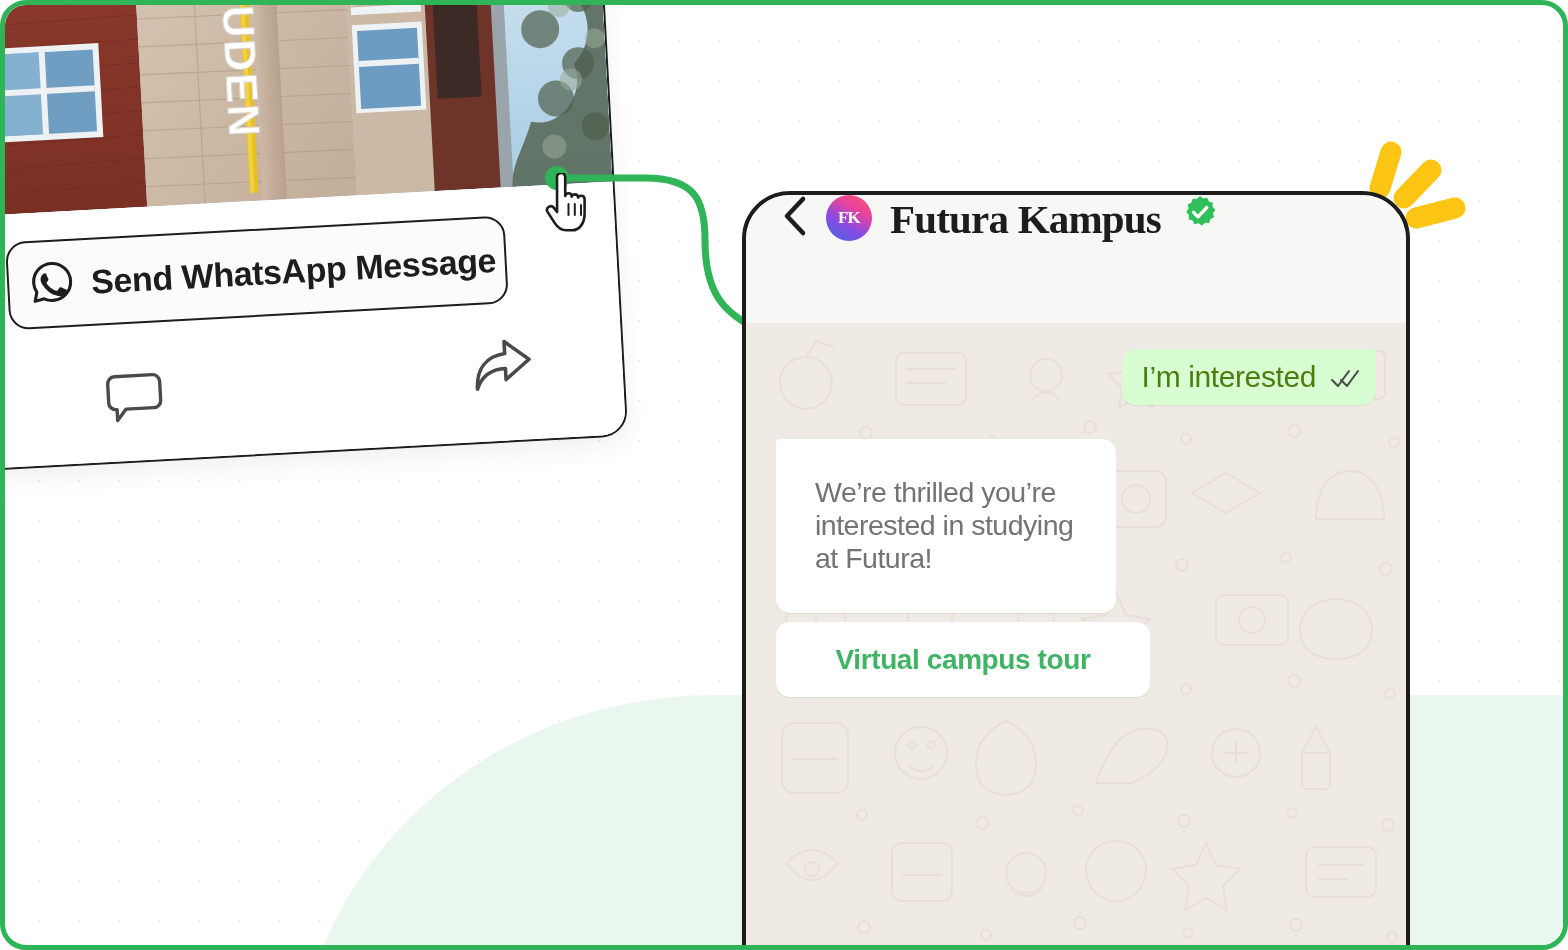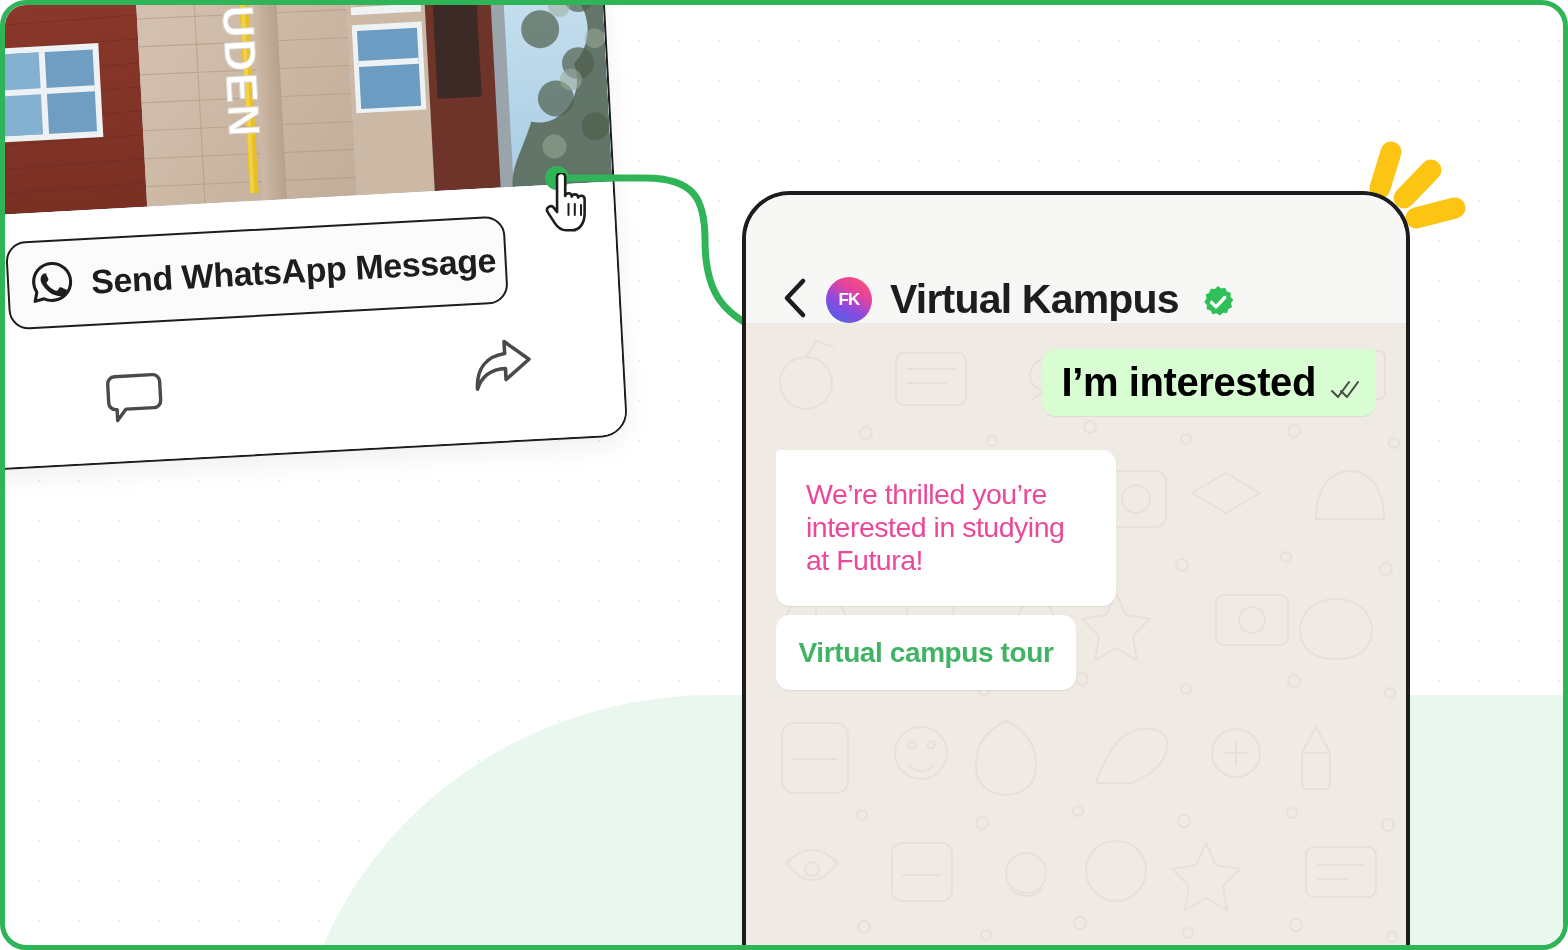--- a/index.html
+++ b/index.html
@@ -85,22 +85,22 @@
     width:668px;height:830px;
     border:4px solid #1d1d1d;
     border-radius:48px 48px 0 0;
     background:#ffffff;
     overflow:hidden;
     box-sizing:border-box;
   }
   .phone-head{
     position:absolute;left:0;top:0;right:0;height:128px;
     background:#f7f7f5;
-    display:flex;align-items:flex-end;
-    padding-left:36px;gap:18px;box-sizing:border-box;
+    display:flex;align-items:flex-start;
+    padding-left:36px;gap:18px;box-sizing:border-box;font-family:Liberation Serif, serif;
   }
   .back-chev{flex:0 0 auto;}
   .avatar{
     width:46px;height:46px;border-radius:50%;
     background:linear-gradient(210deg,#f9566f 0%,#e8439b 32%,#8b4ae0 62%,#3f6ae8 100%);
     display:flex;align-items:center;justify-content:center;
     color:#fff;font-size:17px;font-weight:800;letter-spacing:-.8px;
     flex:0 0 auto;
   }
   .contact-name{
@@ -120,42 +120,42 @@
   .row-out{display:flex;justify-content:flex-end;}
   .bub-out{
     background:#d9fdd3;
     border-radius:14px;
     border-top-right-radius:4px;
     padding:11px 16px 11px 20px;
     display:flex;align-items:flex-end;gap:14px;
     max-width:86%;
     box-shadow:0 1px 1px rgba(0,0,0,.07);
   }
-  .bub-out .txt{font-size:40px;color:#000000;letter-spacing:-.4px;white-space:nowrap;font-weight:bold;}
+  .bub-out .txt{font-size:30px;color:#4d7c0f;letter-spacing:-.4px;white-space:nowrap;}
   .ticks{margin-bottom:2px;}
 
   .row-in{display:flex;justify-content:flex-start;margin-top:34px;}
   .bub-in{
     background:#ffffff;
     border-radius:14px;
     border-top-left-radius:4px;
     padding:20px 22px 22px 22px;
     width:340px;box-sizing:border-box;
     box-shadow:0 1px 1px rgba(0,0,0,.07);
   }
-  .bub-in p{margin:8px;font-size:28.5px;line-height:1.15;color:#ec4899;letter-spacing:-.5px;}
+  .bub-in p{margin:17px;font-size:28.5px;line-height:1.15;color:#737373;letter-spacing:-.5px;}
   .bub-in p+p{margin-top:30px;}
 
   .qr{
     margin-top:9px;
     background:#ffffff;
     border-radius:14px;
     height:75px;
     display:flex;align-items:center;justify-content:center;
-    width:300px;box-sizing:border-box;
+    width:374px;box-sizing:border-box;
     box-shadow:0 1px 1px rgba(0,0,0,.07);
     cursor:pointer;
     position:relative;
   }
   .qr span{font-size:28px;font-weight:700;color:#40b464;letter-spacing:-.4px;}
   .qr.last{border-bottom-left-radius:4px;}
 
   
   .sparkles{position:absolute;left:1355px;top:135px;width:140px;height:110px;}
 </style>
@@ -336,21 +336,21 @@
 
     <div class="phone-head">
       <span class="back-chev">
         <svg width="26" height="42" viewBox="0 0 26 42">
           <polyline points="21,4 5,21 21,38" fill="none" stroke="#1d1d1d" stroke-width="4.6" stroke-linecap="round" stroke-linejoin="round"></polyline>
         </svg>
       </span>
       <span class="avatar">
         <span>FK</span>
       </span>
-      <span class="contact-name">Virtual Kampus</span>
+      <span class="contact-name">Futura Kampus</span>
       <span class="verified">
         <svg width="34" height="34" viewBox="0 0 34 34">
           <path d="M17 1 l3.1 2.6 l4 -.9 l1.8 3.7 l3.9 1.3 l-.3 4.1 l2.8 3 l-2.3 3.4 l1 4 l-3.6 1.9 l-1.3 3.9 l-4.1 -.2 l-3.1 2.7 l-3.4 -2.3 l-4 1 l-1.9 -3.6 l-3.9 -1.4 l.2 -4.1 l-2.6 -3.1 l2.3 -3.4 l-.9 -4 l3.6 -1.9 l1.4 -3.9 l4.1 .3 Z" fill="#2fc05a"></path>
           <polyline points="10.5,17.3 15,21.8 23.8,12.5" fill="none" stroke="#ffffff" stroke-width="3.3" stroke-linecap="round" stroke-linejoin="round"></polyline>
         </svg>
       </span>
     </div>
 
     <div class="chat">
       <svg class="chatwall" width="668" height="702" viewBox="0 0 668 702" preserveAspectRatio="xMidYMid slice">

